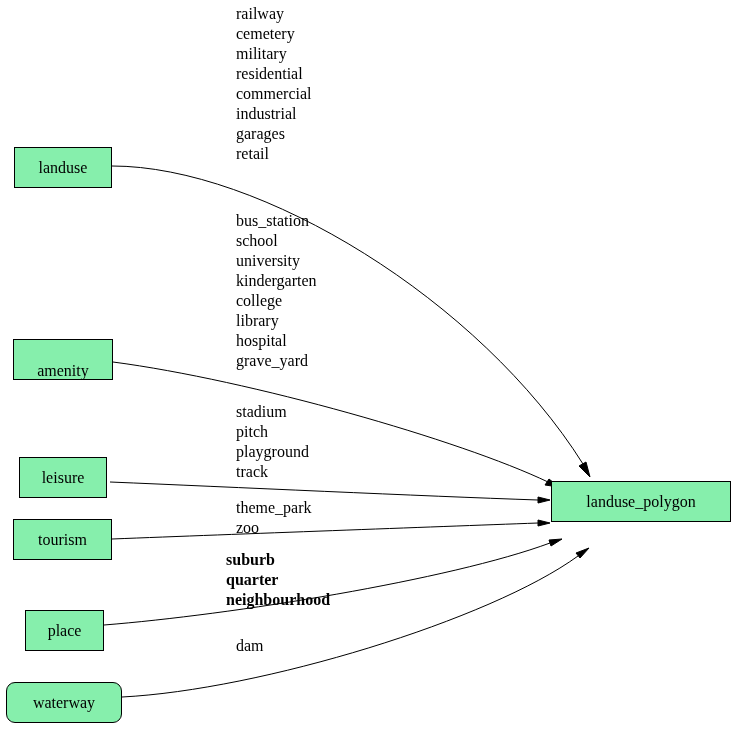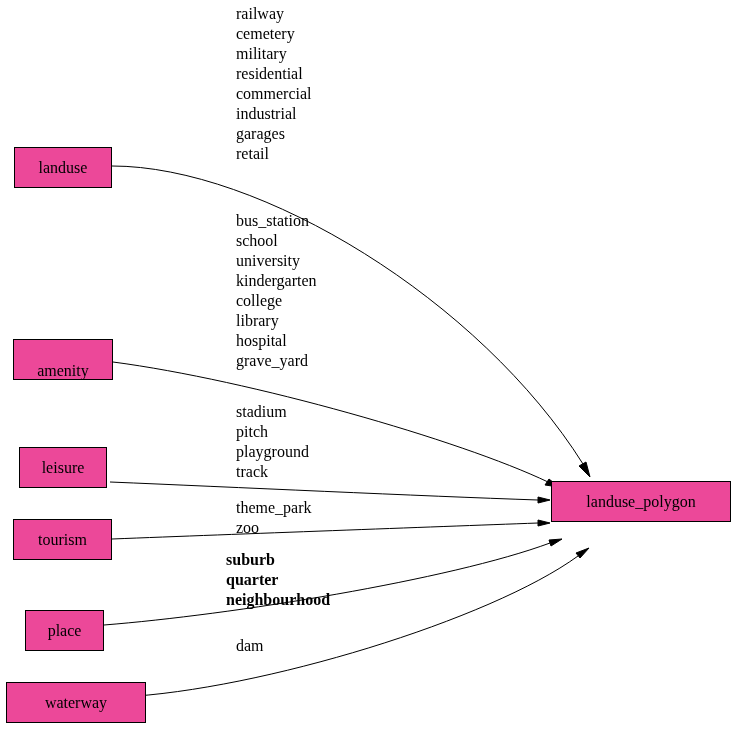--- a/index.html
+++ b/index.html
@@ -12,21 +12,21 @@
     width: 737px;
     height: 733px;
     background: #ffffff;
     font-family: "Liberation Serif", serif;
     overflow: hidden;
   }
   .node {
     position: absolute;
     box-sizing: border-box;
     border: 1px solid #000000;
-    background: #ec4899;
+    background: #86efac;
     color: #000000;
     font-family: "Liberation Serif", serif;
     font-size: 16px;
     line-height: 1;
     display: flex;
     align-items: center;
     justify-content: center;
     white-space: nowrap;
     z-index: 3;
   }
@@ -98,33 +98,33 @@
   </svg>
 
   <div class="node" style="left:14px; top:147px; width:98px; height:41px;">
     <span>landuse</span>
   </div>
 
   <div class="node" style="left:13px; top:339px; width:100px; height:41px;align-items:flex-end;">
     <span>amenity</span>
   </div>
 
-  <div class="node" style="left:19px; top:447px; width:88px; height:41px;">
+  <div class="node" style="left:19px; top:457px; width:88px; height:41px;">
     <span>leisure</span>
   </div>
 
   <div class="node" style="left:13px; top:519px; width:99px; height:41px;">
     <span>tourism</span>
   </div>
 
   <div class="node" style="left:25px; top:610px; width:79px; height:41px;">
     <span>place</span>
   </div>
 
-  <div class="node" style="left:6px; top:682px; width:140px; height:41px;">
+  <div class="node" style="left:6px; top:682px; width:116px; height:41px;border-radius:9px;">
     <span>waterway</span>
   </div>
 
   <div class="node" style="left:551px; top:481px; width:180px; height:41px;">
     <span>landuse_polygon</span>
   </div>
 
   <div class="edge-label" style="left:236px; top:4px; width:200px;">railway
 cemetery
 military

